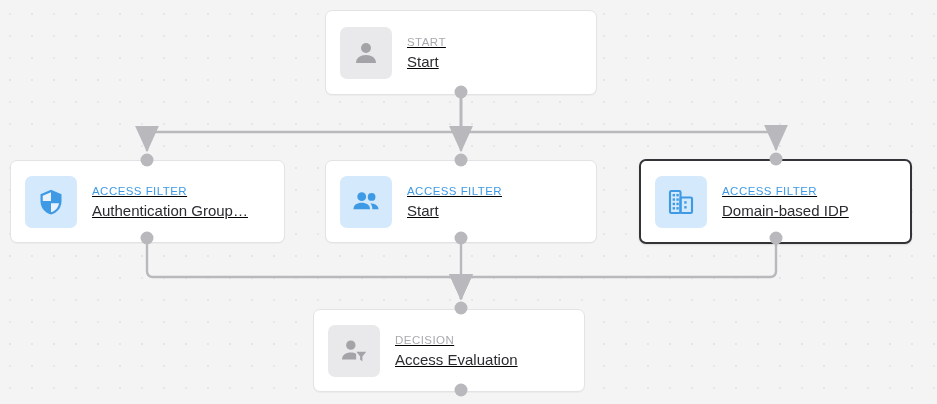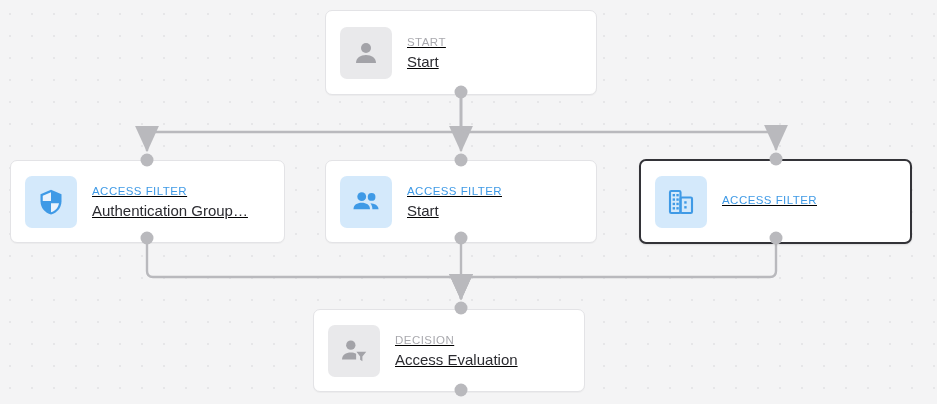--- a/index.html
+++ b/index.html
@@ -181,20 +181,21 @@
           <rect x="8.3" y="12.6" width="1.9" height="1.9"></rect>
           <rect x="5.3" y="16.1" width="1.9" height="1.9"></rect>
           <rect x="8.3" y="16.1" width="1.9" height="1.9"></rect>
           <rect x="14.6" y="11.4" width="1.9" height="1.9"></rect>
           <rect x="14.6" y="15.3" width="1.9" height="1.9"></rect>
         </g>
       </svg>
     </div>
     <div class="node-text">
       <div class="node-kind blue">ACCESS FILTER</div>
+      <div class="node-title">Domain-based IDP</div>
     </div>
   </div>
 
   <div class="node" style="left:313px; top:309px; width:272px; height:83px;">
     <div class="node-icon grey">
       <svg width="32" height="32" viewBox="0 0 24 24" aria-hidden="true">
         <circle cx="9.6" cy="7.6" r="3.5" fill="#a3a3a8"></circle>
         <path d="M3 18.4c0-3.5 3-5.3 6.6-5.3 1.5 0 2.9.3 4 .9v4.4z" fill="#a3a3a8"></path>
         <path d="M13.8 12.6h7.4l-2.9 3.5v3.6l-1.7-1.2v-2.4z" fill="#a3a3a8"></path>
       </svg>

